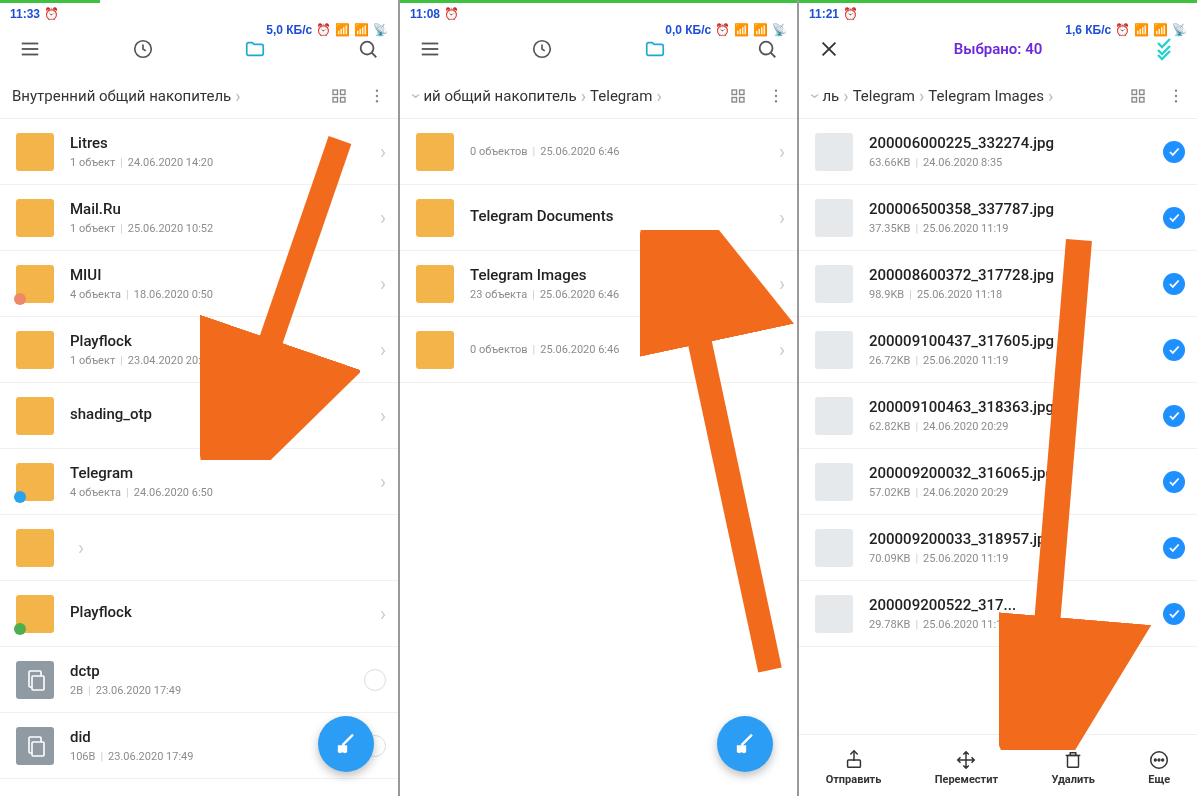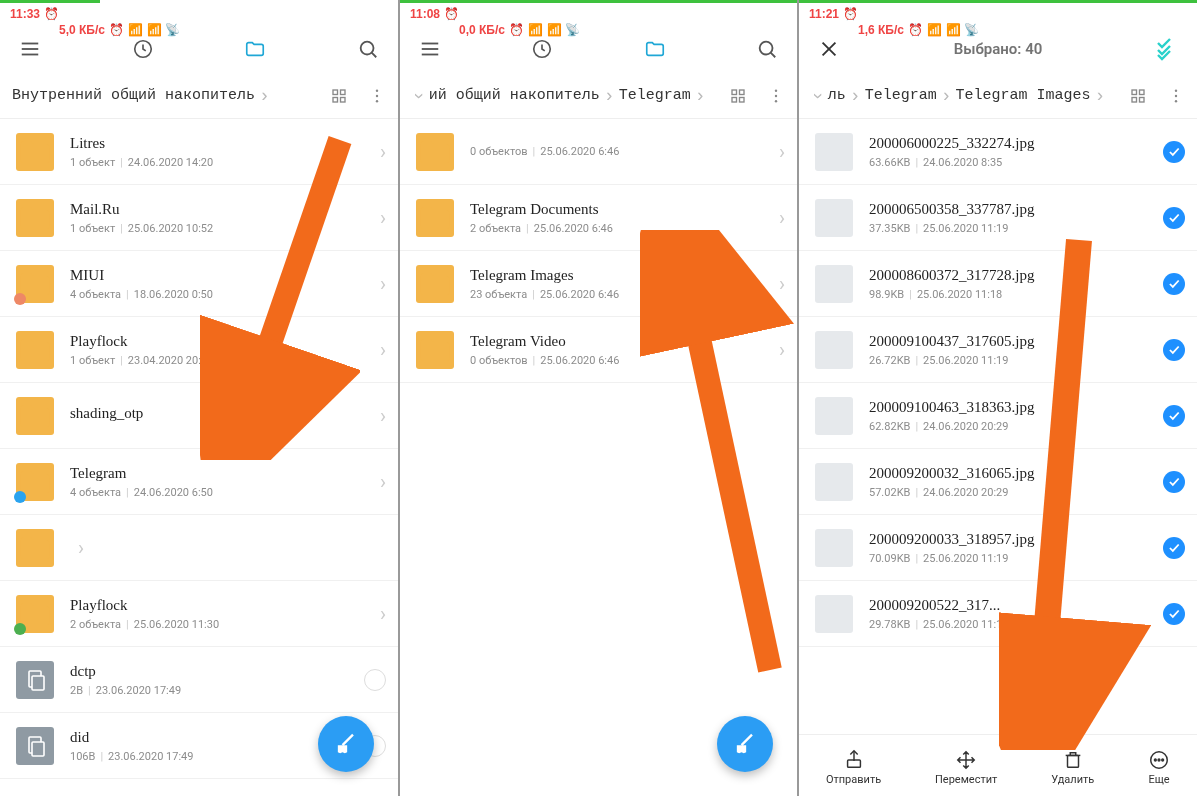--- a/index.html
+++ b/index.html
@@ -3,49 +3,49 @@
 <meta charset="utf-8">
 <style>
   * { box-sizing: border-box; margin: 0; padding: 0; }
   html, body { width: 1200px; height: 796px; font-family: -apple-system, Roboto, Arial, sans-serif; background: #fff; }
   body { display: flex; }
   .phone { width: 399px; border-right: 1px solid #999; display: flex; flex-direction: column; position: relative; overflow: hidden; }
   .phone.mid { border-left: 1px solid #999; }
   .phone.right { border-left: 1px solid #999; border-right: none; }
   .greenbar { height: 3px; background: #3ec13e; }
   .greenbar-partial { width: 100px; }
-  .status-bar { height: 22px; display: flex; justify-content: flex-start; align-items: center; padding: 0 10px; font-size: 12px; font-weight: 600; color: #ef4444; font-family: Arial, sans-serif; }
+  .status-bar { height: 22px; display: flex; justify-content: space-between; align-items: center; padding: 0 10px; font-size: 12px; font-weight: 600; color: #1d4ed8; font-family: Arial, sans-serif; }
   .status-left { display: flex; align-items: center; gap: 4px; }
   .status-right { display: flex; align-items: center; gap: 4px; margin-top: 32px; }
   .toolbar { height: 48px; display: flex; align-items: center; justify-content: space-between; padding: 0 18px; }
   .tool-icon { width: 24px; height: 24px; display: flex; align-items: center; justify-content: center; color: #555; }
-  .tool-center { font-size: 15px; font-weight: 600; color: #737373; }
+  .tool-center { font-size: 15px; font-weight: 600; color: #6d28d9; }
   .breadcrumb-bar { height: 46px; display: flex; align-items: center; padding: 0 12px; justify-content: space-between; border-bottom: 1px solid #eee; }
-  .crumbs { display: flex; align-items: center; font-size: 15px; color: #222; gap: 2px; overflow: hidden; white-space: nowrap; font-family: Liberation Mono, monospace; }
+  .crumbs { display: flex; align-items: center; font-size: 15px; color: #222; gap: 2px; overflow: hidden; white-space: nowrap; }
   .crumb-item { color: #333; }
   .crumb-chev { color: #bbb; font-size: 18px; margin-left: 2px; margin-right: 2px; line-height: 1; }
   .crumb-actions { display: flex; align-items: center; gap: 20px; }
   .mini-icon { color: #888; }
   .selectall-icon { color: #29d1cb; }
   .list { flex: 1; overflow: hidden; }
   .row { display: flex; align-items: center; padding: 10px 12px 10px 16px; border-bottom: 1px solid #f0f0f0; position: relative; min-height: 66px; }
   .thumb { width: 38px; height: 38px; border-radius: 3px; background: #f3b549; margin-right: 16px; position: relative; }
   .thumb-file { background: #8f9aa3; display: flex; align-items: center; justify-content: center; color: #fff; }
   .thumb-img { background: #e6e9ec; }
   .thumb-badge { width: 12px; height: 12px; border-radius: 50%; position: absolute; bottom: -2px; left: -2px; }
   .row-main { flex: 1; overflow: hidden; }
-  .row-name { font-size: 15px; color: #222; font-weight: 500; margin-bottom: 4px; white-space: nowrap; overflow: hidden; text-overflow: ellipsis; font-family: Liberation Serif, serif; }
+  .row-name { font-size: 15px; color: #222; font-weight: 500; margin-bottom: 4px; white-space: nowrap; overflow: hidden; text-overflow: ellipsis; }
   .row-meta { font-size: 11px; color: #8c8c8c; }
   .row-meta .sep { margin: 0 5px; color: #ccc; }
   .row-chev { color: #ccc; font-size: 20px; margin-left: 8px; }
   .row-check { width: 22px; height: 22px; border-radius: 50%; margin-left: 8px; flex-shrink: 0; display:flex; align-items:center; justify-content:center;}
   .row-check.checked { background: #1e90ff; color:#fff; }
   .row-check.unchecked { border: 1.5px solid #ddd; }
   .fab { position: absolute; bottom: 24px; right: 24px; width: 56px; height: 56px; border-radius: 50%; background: #2b9df4; display: flex; align-items: center; justify-content: center; box-shadow: 0 4px 10px rgba(0,0,0,.25); }
-  .bottom-actions { height: 62px; border-top: 1px solid #eee; display: flex; align-items: center; justify-content: space-around; padding: 6px 0 2px; }
+  .bottom-actions { height: 62px; border-top: 1px solid #eee; display: flex; align-items: center; justify-content: space-around; padding: 6px 0 2px; font-weight: bold; }
   .ba-item { display: flex; flex-direction: column; align-items: center; font-size: 11px; color: #333; gap: 2px; }
   .arrow { position: absolute; pointer-events: none; }
   svg { display: block; }
   .chev-down { transform: rotate(90deg); display:inline-block; }
 </style>
 </head>
 <body>
 
 <div class="phone left">
   <div class="greenbar greenbar-partial"></div>
@@ -195,21 +195,20 @@
       </div>
       <div class="row">
         <div class="thumb">
           <svg width="38" height="38" viewBox="0 0 24 24">
             <path d="M3 7a2 2 0 0 1 2-2h4l2 2h8a2 2 0 0 1 2 2v8a2 2 0 0 1-2 2H5a2 2 0 0 1-2-2z" fill="#f3b549"></path>
           </svg>
           <span class="thumb-badge" style="background:#4caf50"></span>
         </div>
         <div class="row-main">
           <div class="row-name">Playflock</div>
-          <div class="row-meta">2 объекта<span class="sep">|</span>25.06.2020 11:30</div>
         </div>
         <span class="row-chev">›</span>
       </div>
       <div class="row">
         <div class="thumb thumb-file">
           <svg width="24" height="24" viewBox="0 0 24 24" fill="none" stroke="#fff" stroke-width="1.6">
             <rect x="6" y="3" width="12" height="16" rx="1"></rect>
             <rect x="9" y="8" width="12" height="14" rx="1" fill="#8f9aa3"></rect>
           </svg>
         </div>
@@ -329,21 +328,20 @@
         <span class="row-chev">›</span>
       </div>
       <div class="row">
         <div class="thumb">
           <svg width="38" height="38" viewBox="0 0 24 24">
             <path d="M3 7a2 2 0 0 1 2-2h4l2 2h8a2 2 0 0 1 2 2v8a2 2 0 0 1-2 2H5a2 2 0 0 1-2-2z" fill="#f3b549"></path>
           </svg>
         </div>
         <div class="row-main">
           <div class="row-name">Telegram Documents</div>
-          <div class="row-meta">2 объекта<span class="sep">|</span>25.06.2020 6:46</div>
         </div>
         <span class="row-chev">›</span>
       </div>
       <div class="row">
         <div class="thumb">
           <svg width="38" height="38" viewBox="0 0 24 24">
             <path d="M3 7a2 2 0 0 1 2-2h4l2 2h8a2 2 0 0 1 2 2v8a2 2 0 0 1-2 2H5a2 2 0 0 1-2-2z" fill="#f3b549"></path>
           </svg>
         </div>
         <div class="row-main">
@@ -352,21 +350,20 @@
         </div>
         <span class="row-chev">›</span>
       </div>
       <div class="row">
         <div class="thumb">
           <svg width="38" height="38" viewBox="0 0 24 24">
             <path d="M3 7a2 2 0 0 1 2-2h4l2 2h8a2 2 0 0 1 2 2v8a2 2 0 0 1-2 2H5a2 2 0 0 1-2-2z" fill="#f3b549"></path>
           </svg>
         </div>
         <div class="row-main">
-          <div class="row-name">Telegram Video</div>
           <div class="row-meta">0 объектов<span class="sep">|</span>25.06.2020 6:46</div>
         </div>
         <span class="row-chev">›</span>
       </div>
     </div>
   <div class="fab">
     <svg width="28" height="28" viewBox="0 0 24 24" fill="none" stroke="#fff" stroke-width="2">
         <path d="M18 4 L9 13"></path>
         <path d="M5 13 h8 v6 l-2 1 l-2-1 l-2 1 l-2-1z" fill="#fff" stroke="none"></path>
       </svg>

